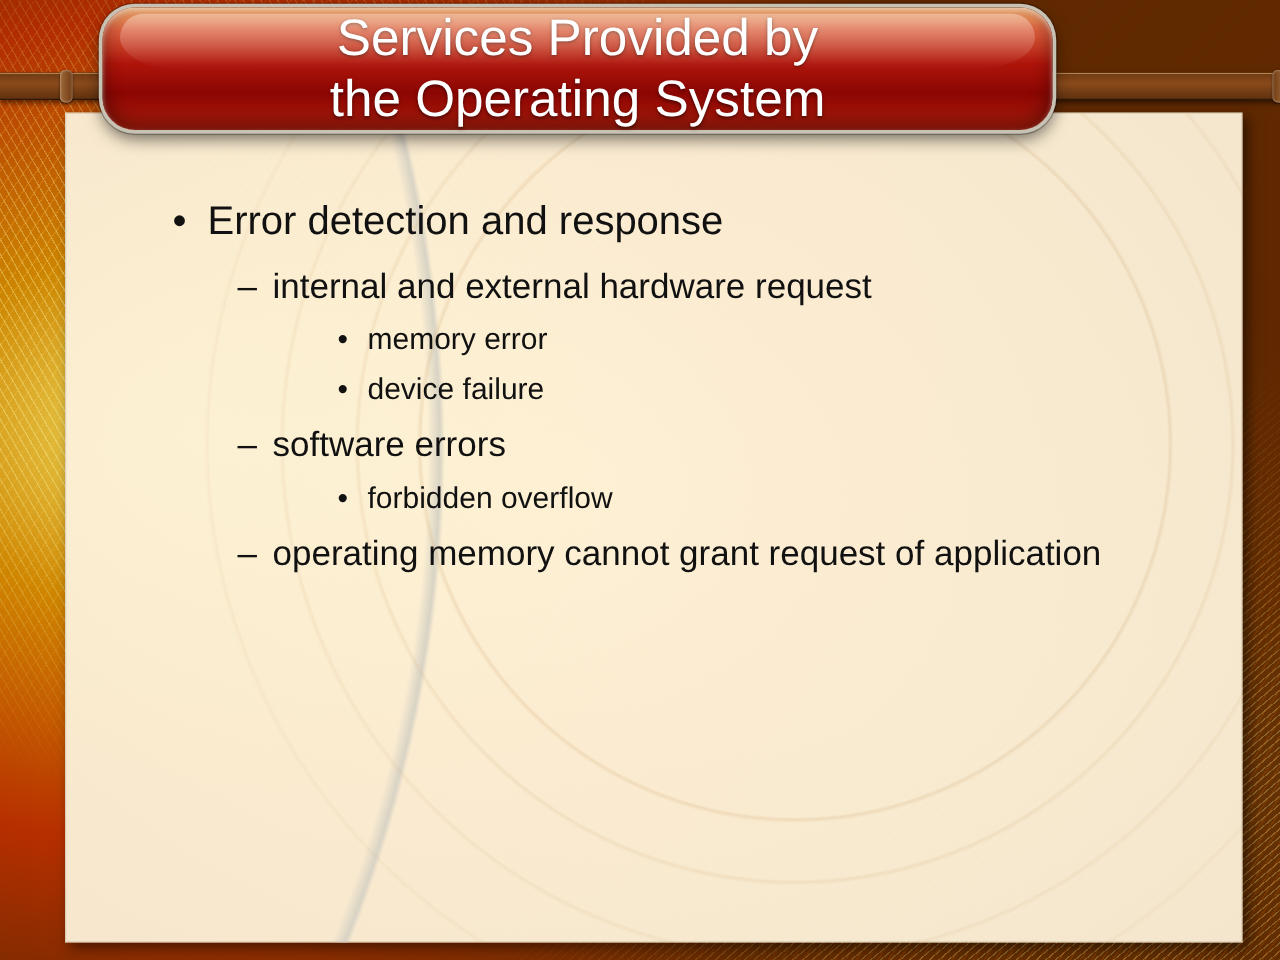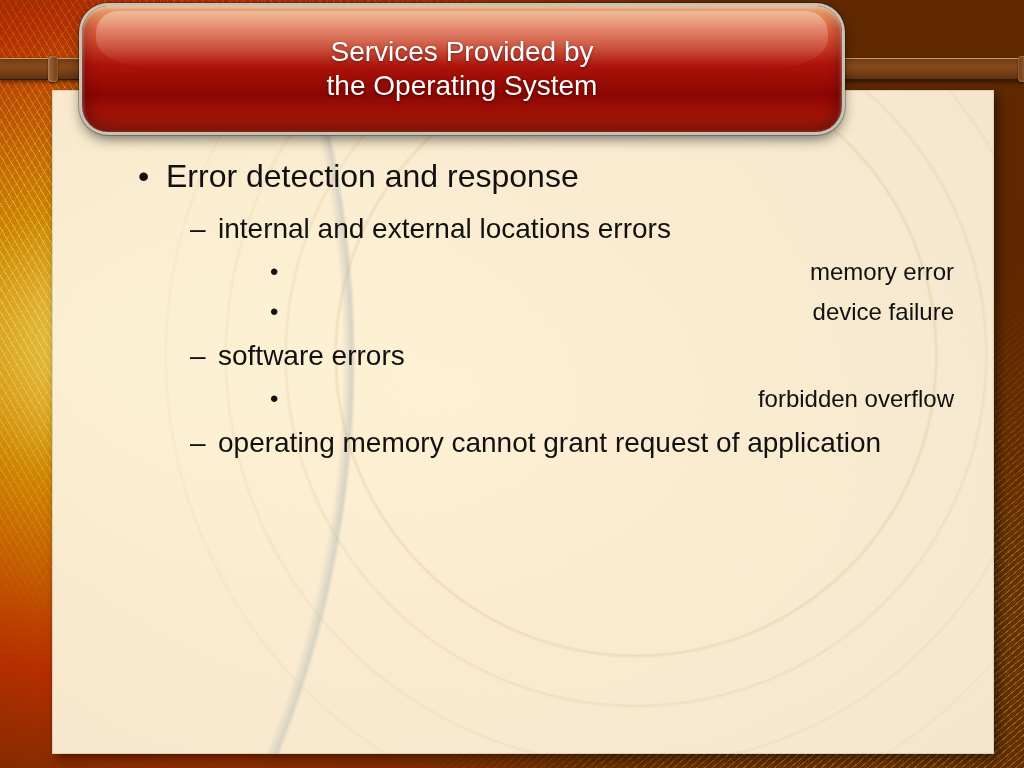--- a/index.html
+++ b/index.html
@@ -96,38 +96,38 @@
       radial-gradient(circle 540px at 62% 40%, transparent 468px, rgba(210,170,120,0.1) 470px, transparent 473px);
     pointer-events: none;
   }
 
   
   .title-pill {
     position: absolute;
     top: 6px;
     left: 82px;
     width: 760px;
-    height: 126px;
+    height: 98px;
     border-radius: 26px;
     background:
       linear-gradient(180deg, rgba(255,255,255,0.3) 0%, rgba(255,255,255,0) 46%),
       linear-gradient(180deg, #e9862f 0%, #d23b12 18%, #ae140a 46%, #8b0603 70%, #b91f0c 100%);
     box-shadow:
       0 0 0 3px #c7c2b4,
       0 0 0 4px rgba(0,0,0,0.25),
       inset 0 2px 4px rgba(255,255,255,0.5),
       inset 0 -6px 16px rgba(0,0,0,0.45),
       0 6px 14px rgba(0,0,0,0.6);
     color: #fff;
     text-align: center;
     display: flex;
     flex-direction: column;
     justify-content: center;
     align-items: center;
-    font-size: 28px;
+    font-size: 41px;
     line-height: 1.2;
     text-shadow: 0 1px 3px rgba(0,0,0,0.5);
     z-index: 5;
   }
   .title-pill::after{
     content:"";
     position:absolute;
     top:5px; left:14px; right:14px; height:46%;
     border-radius:22px 22px 60px 60px/22px 22px 30px 30px;
     background:linear-gradient(rgba(255,255,255,0.35),rgba(255,255,255,0));
@@ -141,42 +141,42 @@
     left: 86px;
     right: 40px;
     color: #111;
   }
   ul { list-style: none; }
   .lvl1 > li { font-size: 32px; margin-bottom: 10px; padding-left: 28px; position: relative; line-height: 1.3; }
   .lvl1 > li::before { content: "•"; position: absolute; left: 0; top: 0; }
   .lvl2 { margin-top: 12px; }
   .lvl2 > li { font-size: 28px; margin-bottom: 8px; padding-left: 52px; position: relative; line-height: 1.35; }
   .lvl2 > li::before { content: "–"; position: absolute; left: 24px; top: 0; }
-  .lvl3 { margin-top: 8px; margin-bottom: 6px; text-align: right; }
+  .lvl3 { margin-top: 8px; margin-bottom: 6px; }
   .lvl3 > li { font-size: 24px; margin-bottom: 6px; padding-left: 76px; position: relative; line-height: 1.4; }
   .lvl3 > li::before { content: "•"; position: absolute; left: 52px; top: 0; }
 </style>
 </head>
 <body>
 
 <div class="bg"></div>
 
 <div class="hbar">
   <div class="cap" style="left:48px"></div>
   <div class="cap right"></div>
 </div>
 
 <div class="card">
   <div class="content">
     <ul class="lvl1">
       <li>
         <span>Error detection and response</span>
         <ul class="lvl2">
           <li>
-            <span>internal and external locations errors</span>
+            <span>internal and external hardware request</span>
             <ul class="lvl3">
               <li><span>memory error</span></li>
               <li><span>device failure</span></li>
             </ul>
           </li>
           <li>
             <span>software errors</span>
             <ul class="lvl3">
               <li><span>forbidden overflow</span></li>
             </ul>

